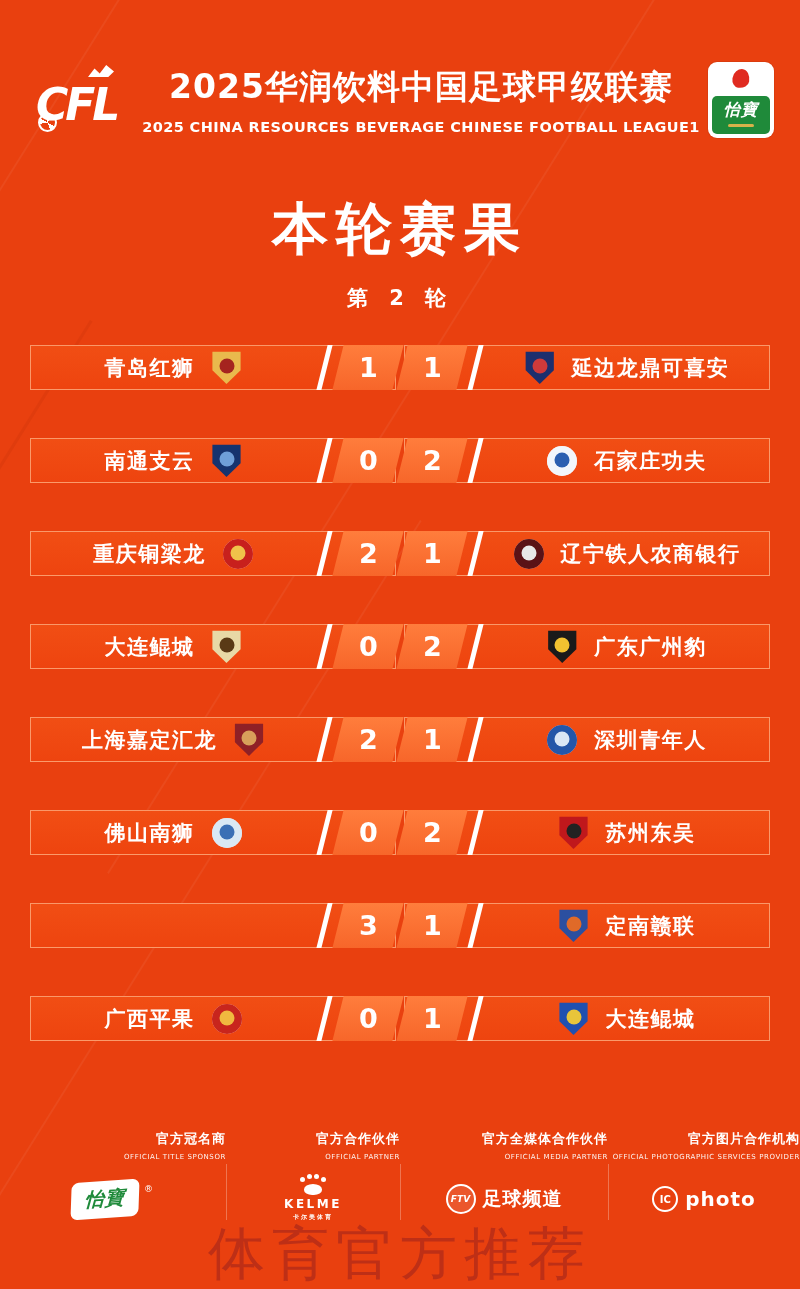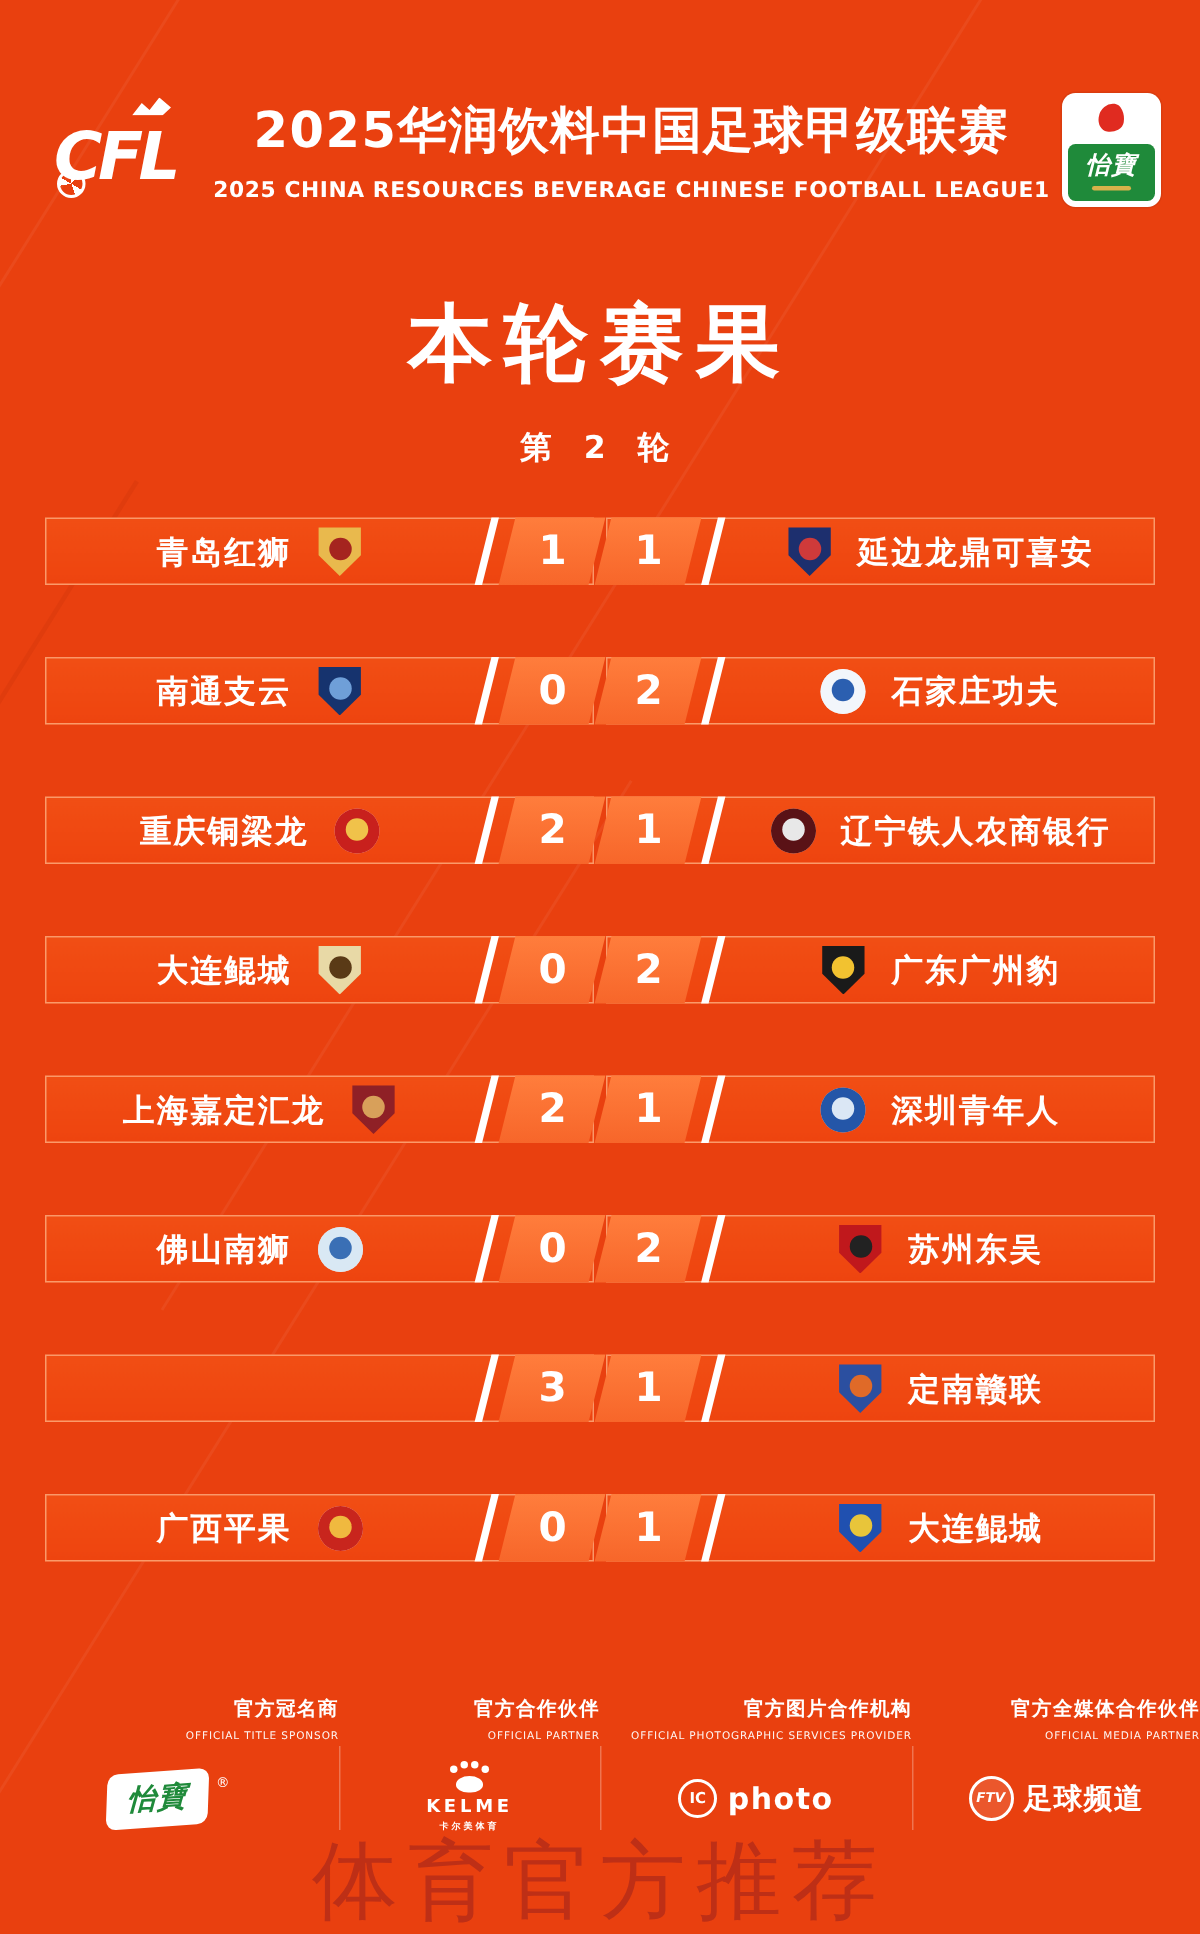--- a/index.html
+++ b/index.html
@@ -348,38 +348,38 @@
       <div class="ft-cn">官方合作伙伴</div>
       <div class="ft-en">OFFICIAL PARTNER</div>
       <div class="ft-logo kelme">
         <span class="paw"></span>
         <span class="kelme-name">KELME</span>
         <span class="kelme-sub">卡尔美体育</span>
       </div>
     </div>
 
     <div class="fcol">
+      <div class="ft-cn">官方全媒体合作伙伴</div>
+      <div class="ft-en">OFFICIAL MEDIA PARTNER</div>
+      <div class="ft-logo">
+        <span class="ftv-circ">
+            <span>FTV</span>
+          </span>
+        <span class="ftv-name">足球频道</span>
+      </div>
+    </div>
+
+    <div class="fcol">
       <div class="ft-cn">官方图片合作机构</div>
       <div class="ft-en">OFFICIAL PHOTOGRAPHIC SERVICES PROVIDER</div>
       <div class="ft-logo">
         <span class="ic-circ">
             <span>IC</span>
           </span>
         <span class="ic-name">photo</span>
       </div>
     </div>
 
-    <div class="fcol">
-      <div class="ft-cn">官方全媒体合作伙伴</div>
-      <div class="ft-en">OFFICIAL MEDIA PARTNER</div>
-      <div class="ft-logo">
-        <span class="ftv-circ">
-            <span>FTV</span>
-          </span>
-        <span class="ftv-name">足球频道</span>
-      </div>
-    </div>
-
   </footer>
 
   <div class="wm">体育官方推荐</div>
 
 </div>
 
 </body></html>

